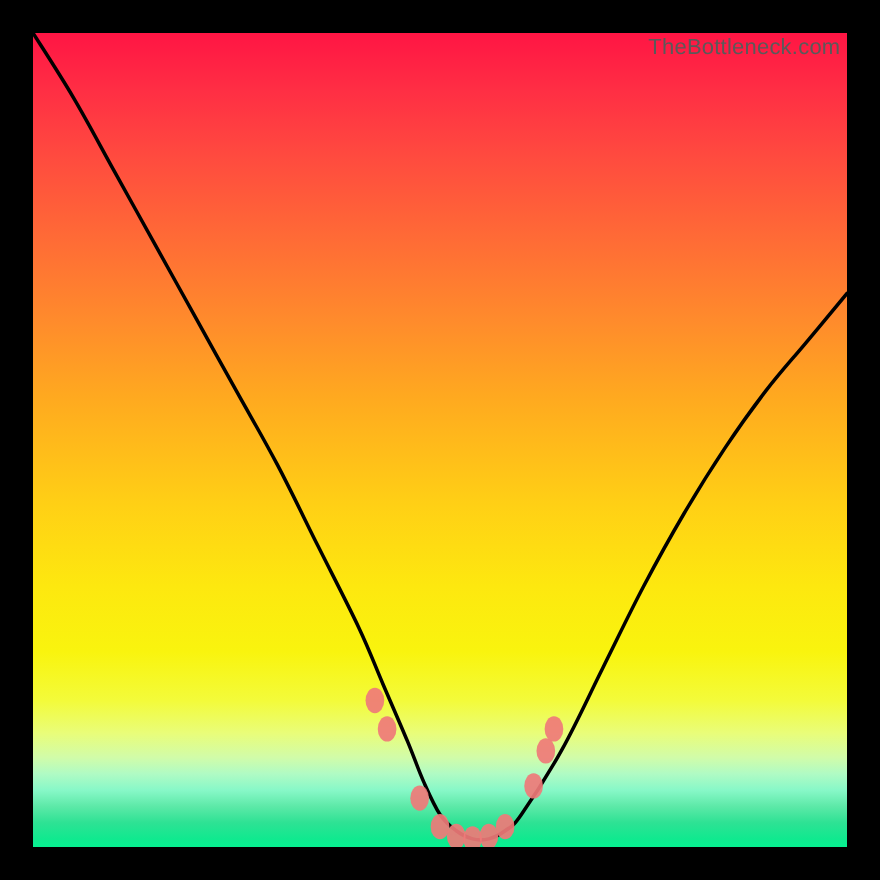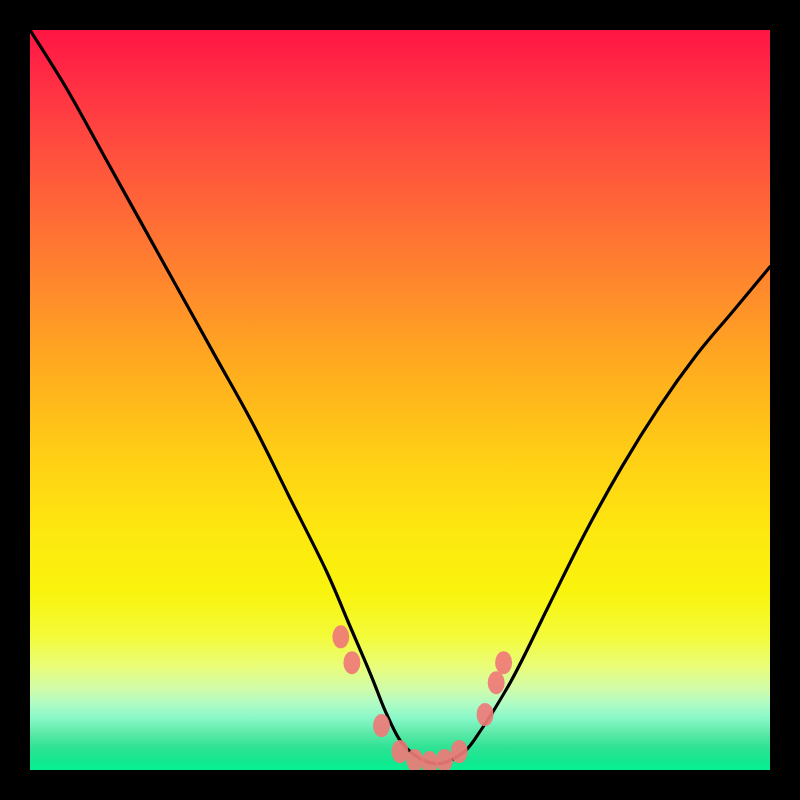--- a/index.html
+++ b/index.html
@@ -68,20 +68,21 @@
   }
 </style>
 </head>
 <body>
 
 <div class="frame">
 
   <div class="plot">
     <div class="gradient-bg"></div>
 
+    <div class="watermark">TheBottleneck.com</div>
 
     <svg class="curve" viewBox="0 0 740 740" preserveAspectRatio="none">
       <path id="bottleneck-path" fill="none" stroke="#000000" stroke-width="3.2" stroke-linecap="round" d="M 0,0 C 6.66,10.655999999999988 23.68,36.55599999999992 37,59.19999999999993 C 50.32,81.84399999999994 60.68,101.82400000000007 74,125.80000000000007 C 87.32,149.77600000000007 97.68,168.42399999999998 111,192.39999999999998 C 124.32,216.37599999999998 134.68,235.024 148,259 C 161.32,282.976 171.68,301.62399999999997 185,325.59999999999997 C 198.32,349.57599999999996 208.68,366.89200000000005 222,392.20000000000005 C 235.32,417.50800000000004 245.68,439.56 259,466.2 C 272.32,492.84 285.344,517.556 296,540.2 C 306.656,562.844 310.20799999999997,573.352 318.2,592 C 326.192,610.648 333.74,627.8159999999999 340.40000000000003,643.8 C 347.06000000000006,659.784 349.872,668.8119999999999 355.2,680.8 C 360.52799999999996,692.788 364.67199999999997,702.408 370,710.4 C 375.32800000000003,718.3919999999999 379.472,721.2040000000001 384.8,725.2 C 390.12800000000004,729.196 394.272,731.268 399.6,732.6 C 404.92800000000005,733.932 409.07200000000006,733.932 414.40000000000003,732.6 C 419.728,731.268 423.872,729.196 429.2,725.2 C 434.52799999999996,721.2040000000001 434.676,723.72 444,710.4 C 453.324,697.0799999999999 467.68,675.176 481,651.2 C 494.32,627.224 504.68,603.84 518,577.2 C 531.32,550.5600000000001 541.68,528.508 555,503.2 C 568.32,477.892 578.68,459.244 592,436.6 C 605.32,413.956 615.68,397.38000000000005 629,377.40000000000003 C 642.32,357.42 652.68,342.916 666,325.59999999999997 C 679.32,308.28399999999993 689.68,297.18399999999997 703,281.2 C 716.32,265.216 733.34,244.79199999999997 740,236.79999999999995"></path>
       <g id="markers">
           <ellipse cx="310.8" cy="606.8" rx="8.5" ry="11.5" class="marker" fill="#ef7a78"></ellipse>
           <ellipse cx="321.9" cy="632.7" rx="8.5" ry="11.5" class="marker" fill="#ef7a78"></ellipse>
           <ellipse cx="351.5" cy="695.6" rx="8.5" ry="11.5" class="marker" fill="#ef7a78"></ellipse>
           <ellipse cx="370" cy="721.5" rx="8.5" ry="11.5" class="marker" fill="#ef7a78"></ellipse>
           <ellipse cx="384.8" cy="730.38" rx="8.5" ry="11.5" class="marker" fill="#ef7a78"></ellipse>
           <ellipse cx="399.6" cy="732.6" rx="8.5" ry="11.5" class="marker" fill="#ef7a78"></ellipse>

